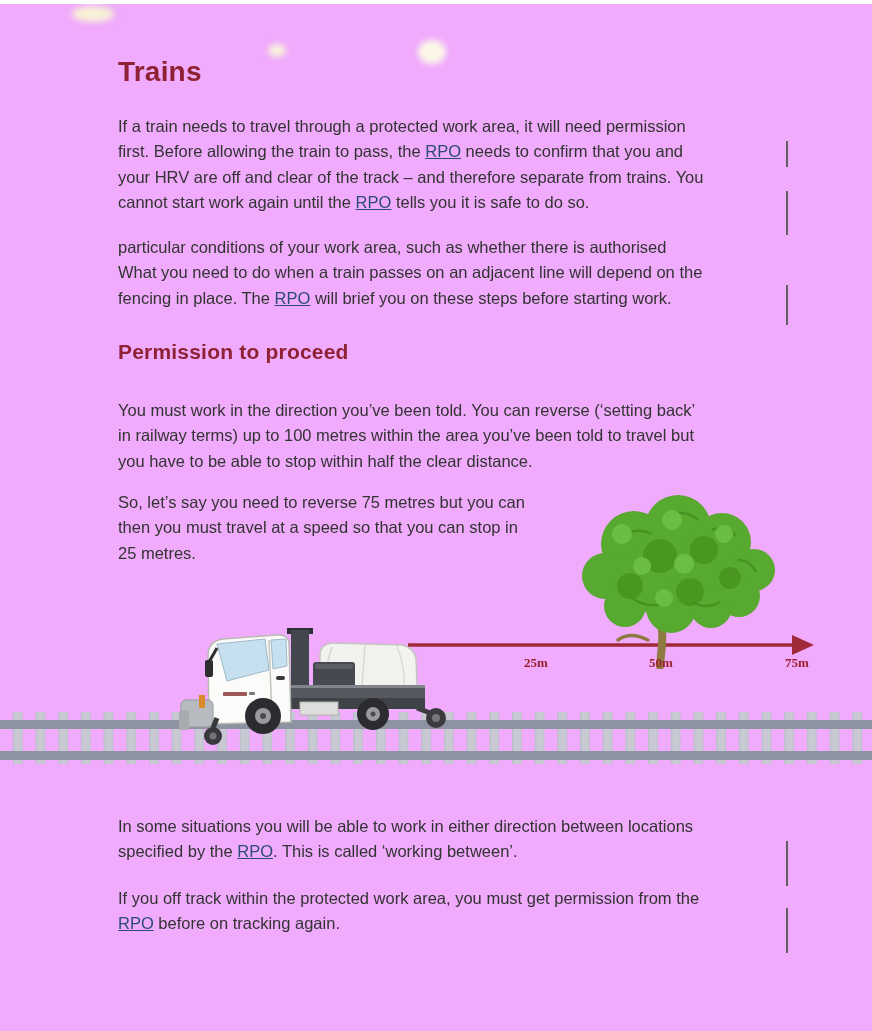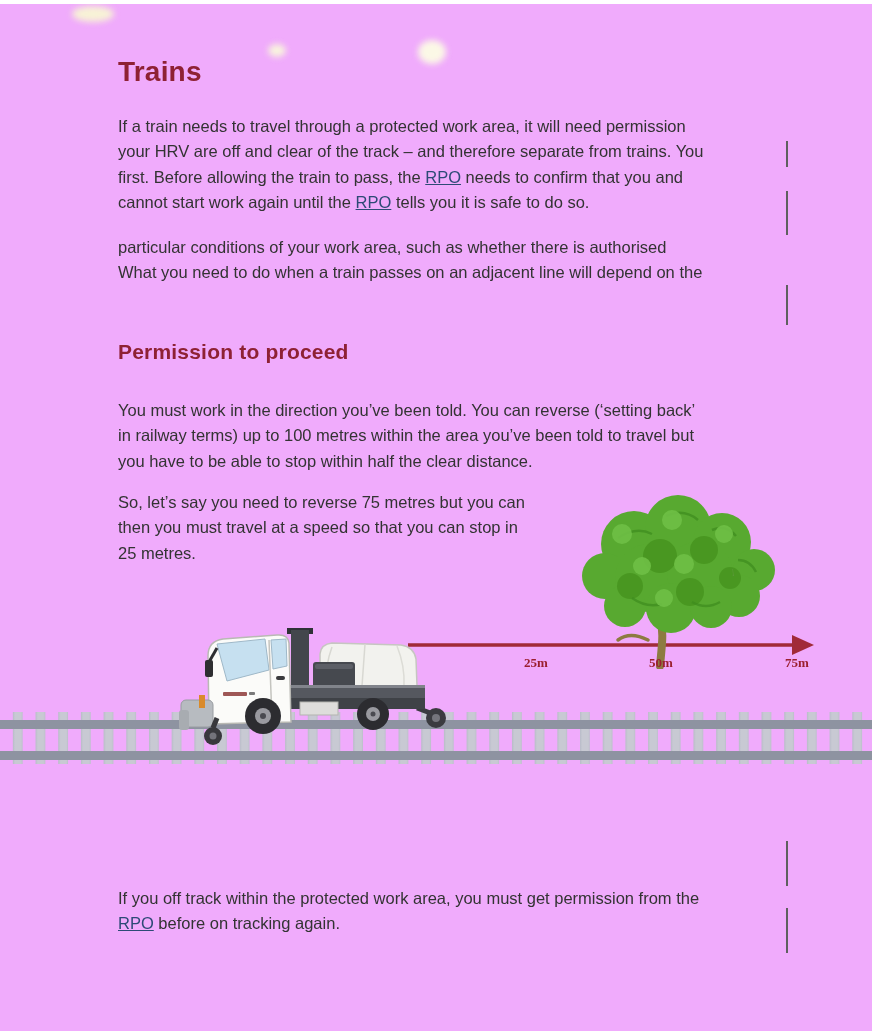--- a/index.html
+++ b/index.html
@@ -61,27 +61,28 @@
 <div class="page">
 
   <div class="smudge s1"></div>
   <div class="smudge s2"></div>
   <div class="smudge s3"></div>
 
   <div class="h h1">Trains</div>
 
   <div class="para p1">
       <div class="tline"><span>If a train needs to travel through a protected work area, it will need permission</span></div>
+      <div class="tline"><span>first. Before allowing the train to pass, the </span><a class="rpo-link" href="#">RPO</a><span> needs to confirm that you and</span></div>
       <div class="tline"><span>your HRV are off and clear of the track – and therefore separate from trains. You</span></div>
-      <div class="tline"><span>first. Before allowing the train to pass, the </span><a class="rpo-link" href="#">RPO</a><span> needs to confirm that you and</span></div>
       <div class="tline"><span>cannot start work again until the </span><a class="rpo-link" href="#">RPO</a><span> tells you it is safe to do so.</span></div>
     </div>
   <div class="para p2">
       <div class="tline"><span>particular conditions of your work area, such as whether there is authorised</span></div>
       <div class="tline"><span>What you need to do when a train passes on an adjacent line will depend on the</span></div>
+      <div class="tline"><span>fencing in place. The </span><a class="rpo-link" href="#">RPO</a><span> will brief you on these steps before starting work.</span></div>
     </div>
 
   <div class="h h2">Permission to proceed</div>
 
   <div class="para p3">
       <div class="tline"><span>You must work in the direction you’ve been told. You can reverse (‘setting back’</span></div>
       <div class="tline"><span>in railway terms) up to 100 metres within the area you’ve been told to travel but</span></div>
       <div class="tline"><span>you have to be able to stop within half the clear distance.</span></div>
     </div>
   <div class="para p4">
@@ -190,20 +191,24 @@
       <circle cx="98" cy="106" r="3" fill="#4a4a50"></circle>
     <circle cx="208" cy="104" r="16" fill="#2c2c30"></circle>
       <circle cx="208" cy="104" r="7" fill="#9a9aa0"></circle>
       <circle cx="208" cy="104" r="2.5" fill="#4a4a50"></circle>
 
     <line x1="52" y1="108" x2="48" y2="118" stroke="#38383c" stroke-width="5"></line>
     <circle cx="48" cy="126" r="9" fill="#38383c"></circle>
       <circle cx="48" cy="126" r="3.5" fill="#73737a"></circle>
   </svg>
 
+  <div class="para p5">
+      <div class="tline"><span>In some situations you will be able to work in either direction between locations</span></div>
+      <div class="tline"><span>specified by the </span><a class="rpo-link" href="#">RPO</a><span>. This is called ‘working between’.</span></div>
+    </div>
   <div class="para p6">
       <div class="tline"><span>If you off track within the protected work area, you must get permission from the</span></div>
       <div class="tline"><a class="rpo-link" href="#">RPO</a><span> before on tracking again.</span></div>
     </div>
 
   <div class="change-bar b1"></div>
   <div class="change-bar b2"></div>
   <div class="change-bar b3"></div>
   <div class="change-bar b4"></div>
   <div class="change-bar b5"></div>

